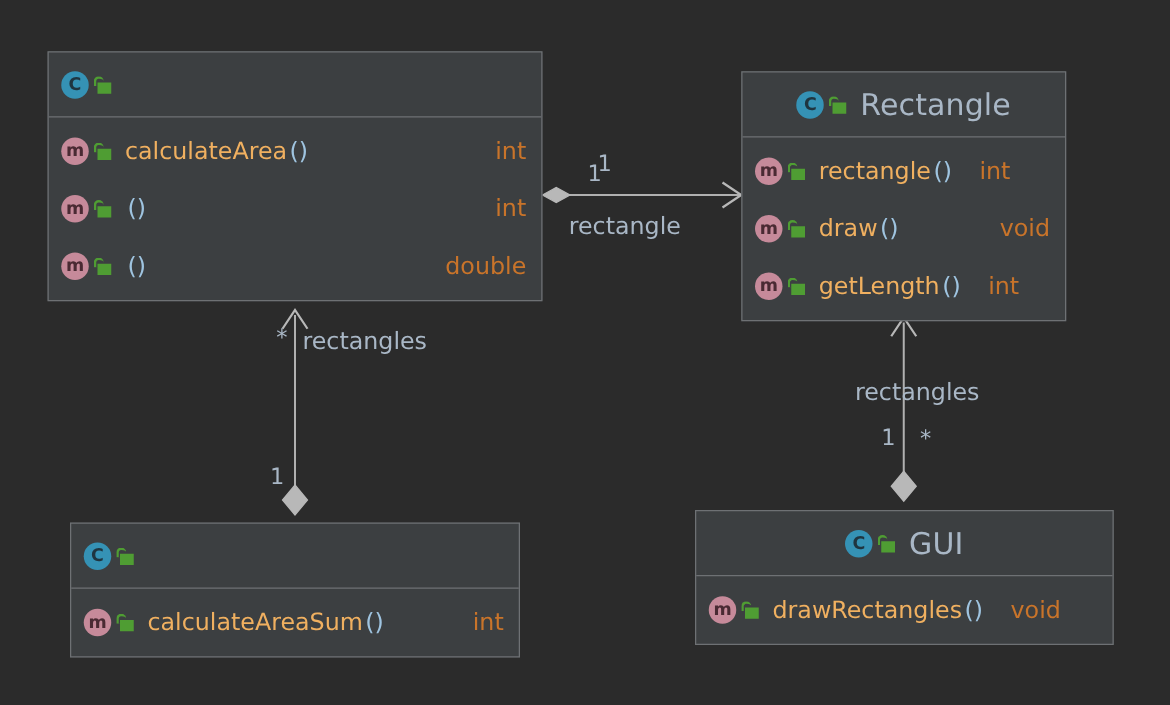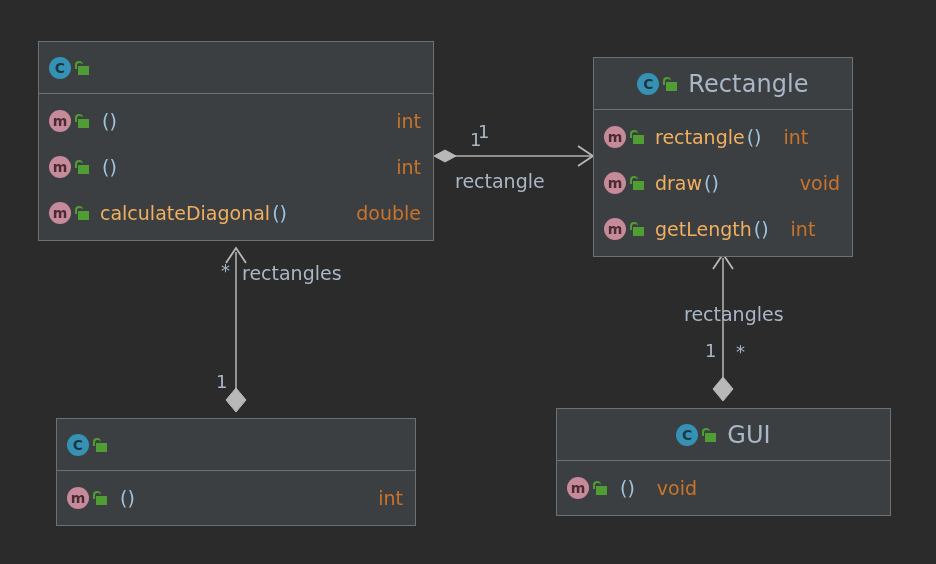--- a/index.html
+++ b/index.html
@@ -164,20 +164,21 @@
     </div>
     <div class="uml-body">
       <div class="uml-row" style="height:46px;">
         <span class="ico">
             <span class="ico-circle ico-method">m</span>
           </span>
         <span class="ico-lock">
             <span class="shackle"></span>
             <span class="body"></span>
           </span>
+        <span class="member-name">calculateArea</span>
         <span class="member-parens">()</span>
         <span class="member-type">int</span>
       </div>
       <div class="uml-row" style="height:46px;">
         <span class="ico">
             <span class="ico-circle ico-method">m</span>
           </span>
         <span class="ico-lock">
             <span class="shackle"></span>
             <span class="body"></span>
@@ -186,21 +187,20 @@
         <span class="member-type">int</span>
       </div>
       <div class="uml-row" style="height:46px;">
         <span class="ico">
             <span class="ico-circle ico-method">m</span>
           </span>
         <span class="ico-lock">
             <span class="shackle"></span>
             <span class="body"></span>
           </span>
-        <span class="member-name">calculateDiagonal</span>
         <span class="member-parens">()</span>
         <span class="member-type">double</span>
       </div>
     </div>
   </div>
 
   <div class="uml-class" style="left:593px; top:57px; width:260px;">
     <div class="uml-header center" style="height:52px;">
       <span class="ico">
         <span class="ico-circle ico-class">C</span>
@@ -263,20 +263,21 @@
     </div>
     <div class="uml-body">
       <div class="uml-row" style="height:46px;">
         <span class="ico">
             <span class="ico-circle ico-method">m</span>
           </span>
         <span class="ico-lock">
             <span class="shackle"></span>
             <span class="body"></span>
           </span>
+        <span class="member-name">calculateAreaSum</span>
         <span class="member-parens">()</span>
         <span class="member-type">int</span>
       </div>
     </div>
   </div>
 
   <div class="uml-class" style="left:556px; top:408px; width:335px;">
     <div class="uml-header center" style="height:52px;">
       <span class="ico">
         <span class="ico-circle ico-class">C</span>
@@ -289,20 +290,21 @@
     </div>
     <div class="uml-body">
       <div class="uml-row" style="height:46px;">
         <span class="ico">
             <span class="ico-circle ico-method">m</span>
           </span>
         <span class="ico-lock">
             <span class="shackle"></span>
             <span class="body"></span>
           </span>
+        <span class="member-name">drawRectangles</span>
         <span class="member-parens">()</span>
         <span class="member-type inline">void</span>
       </div>
     </div>
   </div>
 
   <div class="conn-mult" style="left:470px; top:129px;">1</div>
   <div class="conn-mult" style="left:478px; top:121px;">1</div>
   <div class="conn-label" style="left:455px; top:170px;">rectangle</div>
 

